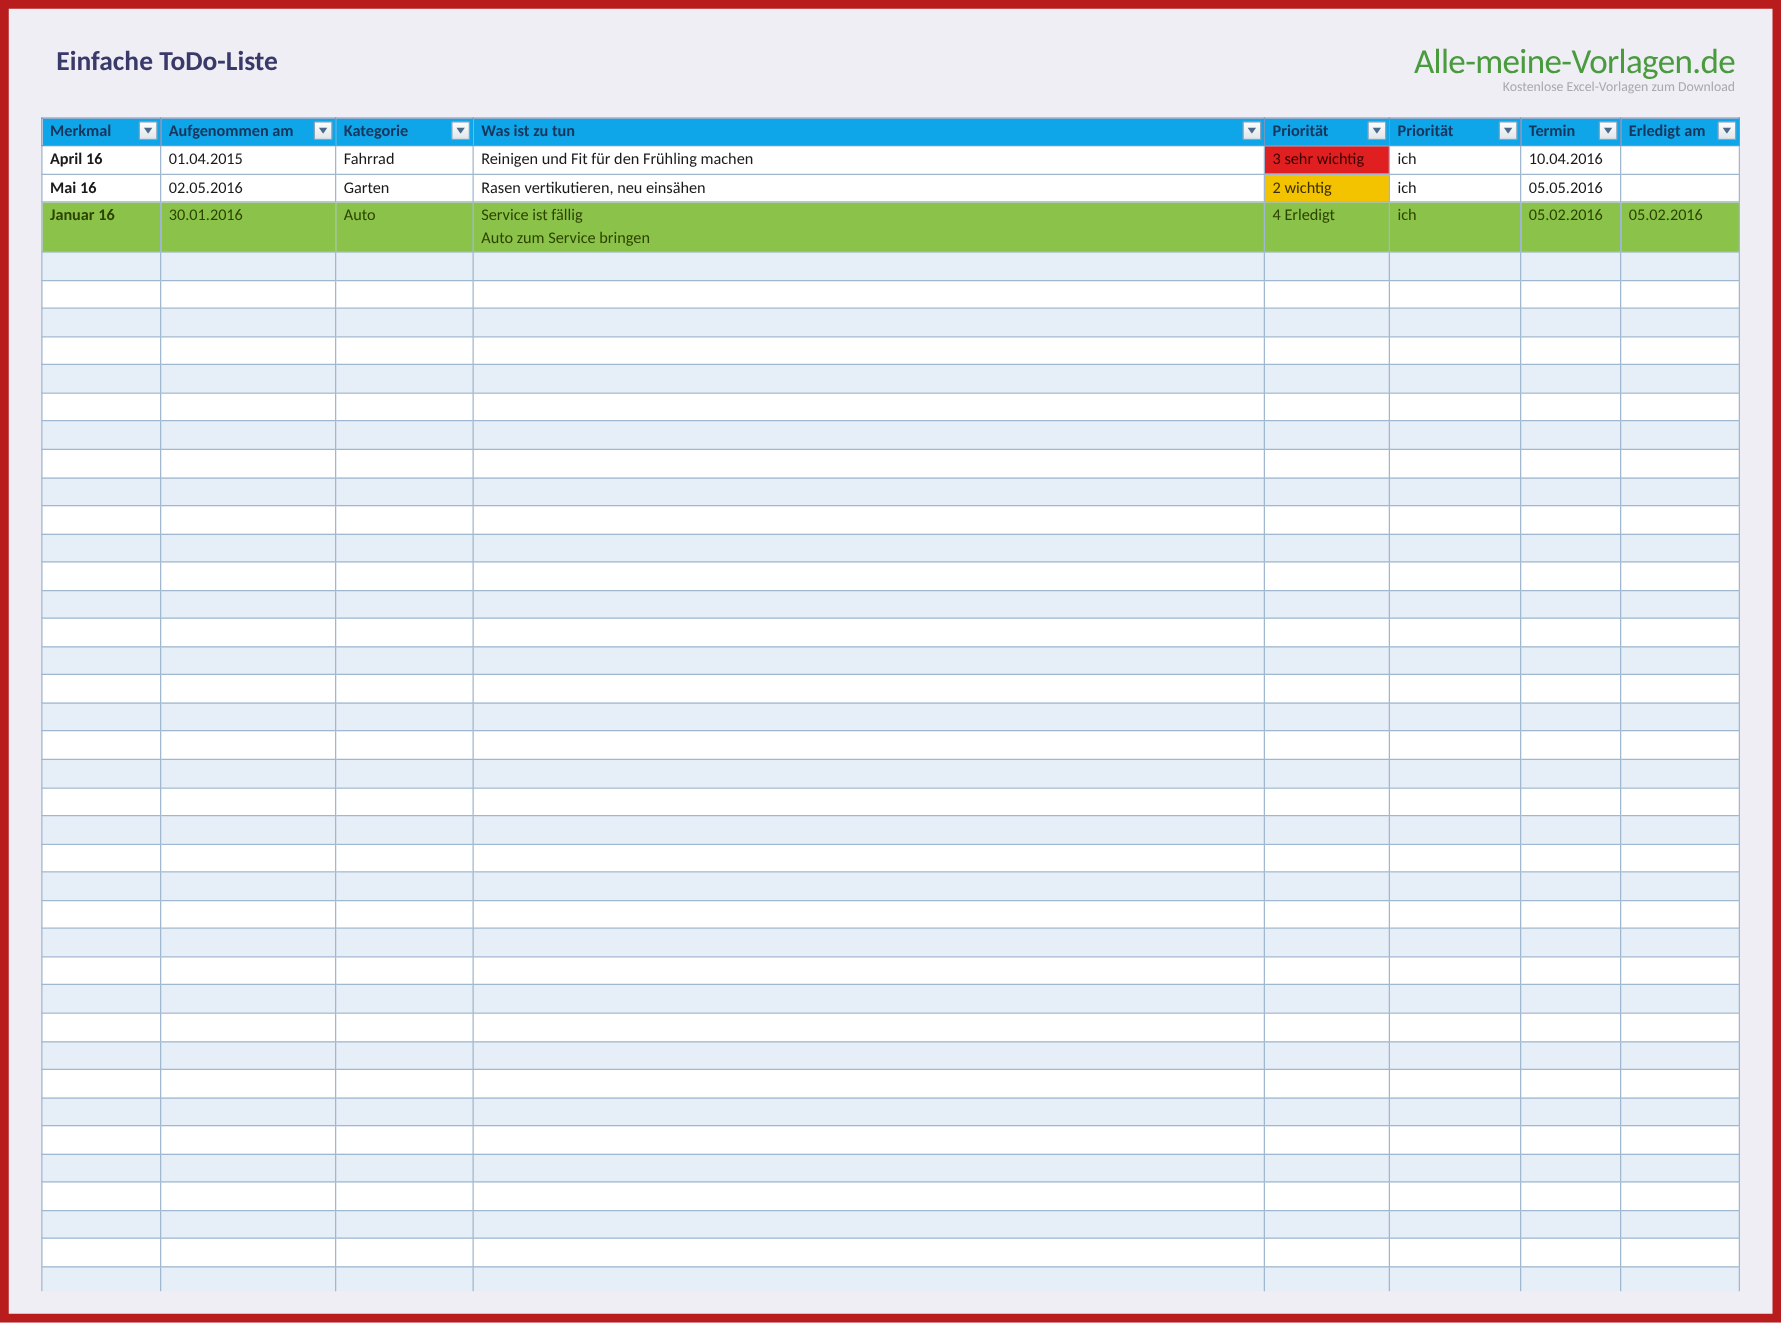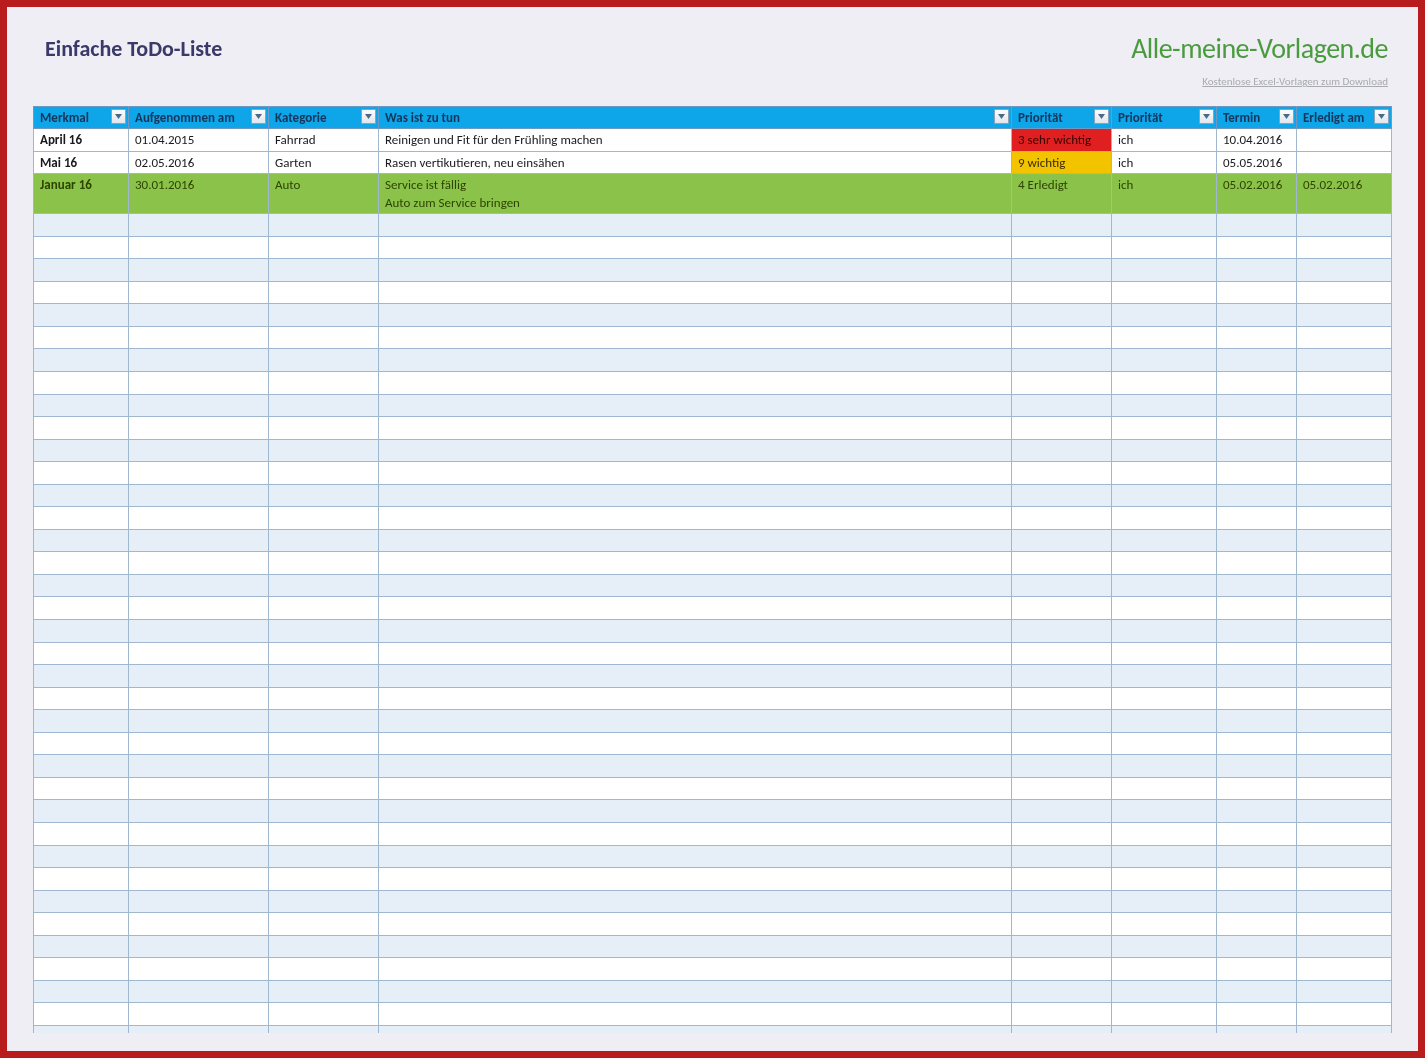--- a/index.html
+++ b/index.html
@@ -46,22 +46,21 @@
     font-size: 28px;
     font-weight: 400;
     color: #4a9b3e;
     letter-spacing: -0.5px;
     font-family: "Segoe UI", Calibri, Arial, sans-serif;
     line-height: 1;
   }
   .logo-sub {
     font-size: 11px;
     color: #a9a9b0;
-    margin-top: 12px;
-    text-decoration: underline;
+    margin-top: 0;
   }
   table.todo {
     border-collapse: collapse;
     width: calc(100% - 20px);
     margin: 0 10px;
     table-layout: fixed;
   }
   table.todo th {
     background: #0ea5e9;
     border: 1px solid #6f98c2;
@@ -221,21 +220,21 @@
             <td class="prio-red">3 sehr wichtig</td>
             <td>ich</td>
             <td>10.04.2016</td>
             <td></td>
           </tr>
           <tr>
             <td class="bold">Mai 16</td>
             <td>02.05.2016</td>
             <td>Garten</td>
             <td class="multi-line">Rasen vertikutieren, neu einsähen</td>
-            <td class="prio-yellow">9 wichtig</td>
+            <td class="prio-yellow">2 wichtig</td>
             <td>ich</td>
             <td>05.05.2016</td>
             <td></td>
           </tr>
           <tr class="done">
             <td class="bold">Januar 16</td>
             <td>30.01.2016</td>
             <td>Auto</td>
             <td class="multi-line">Service ist fällig
 Auto zum Service bringen</td>

